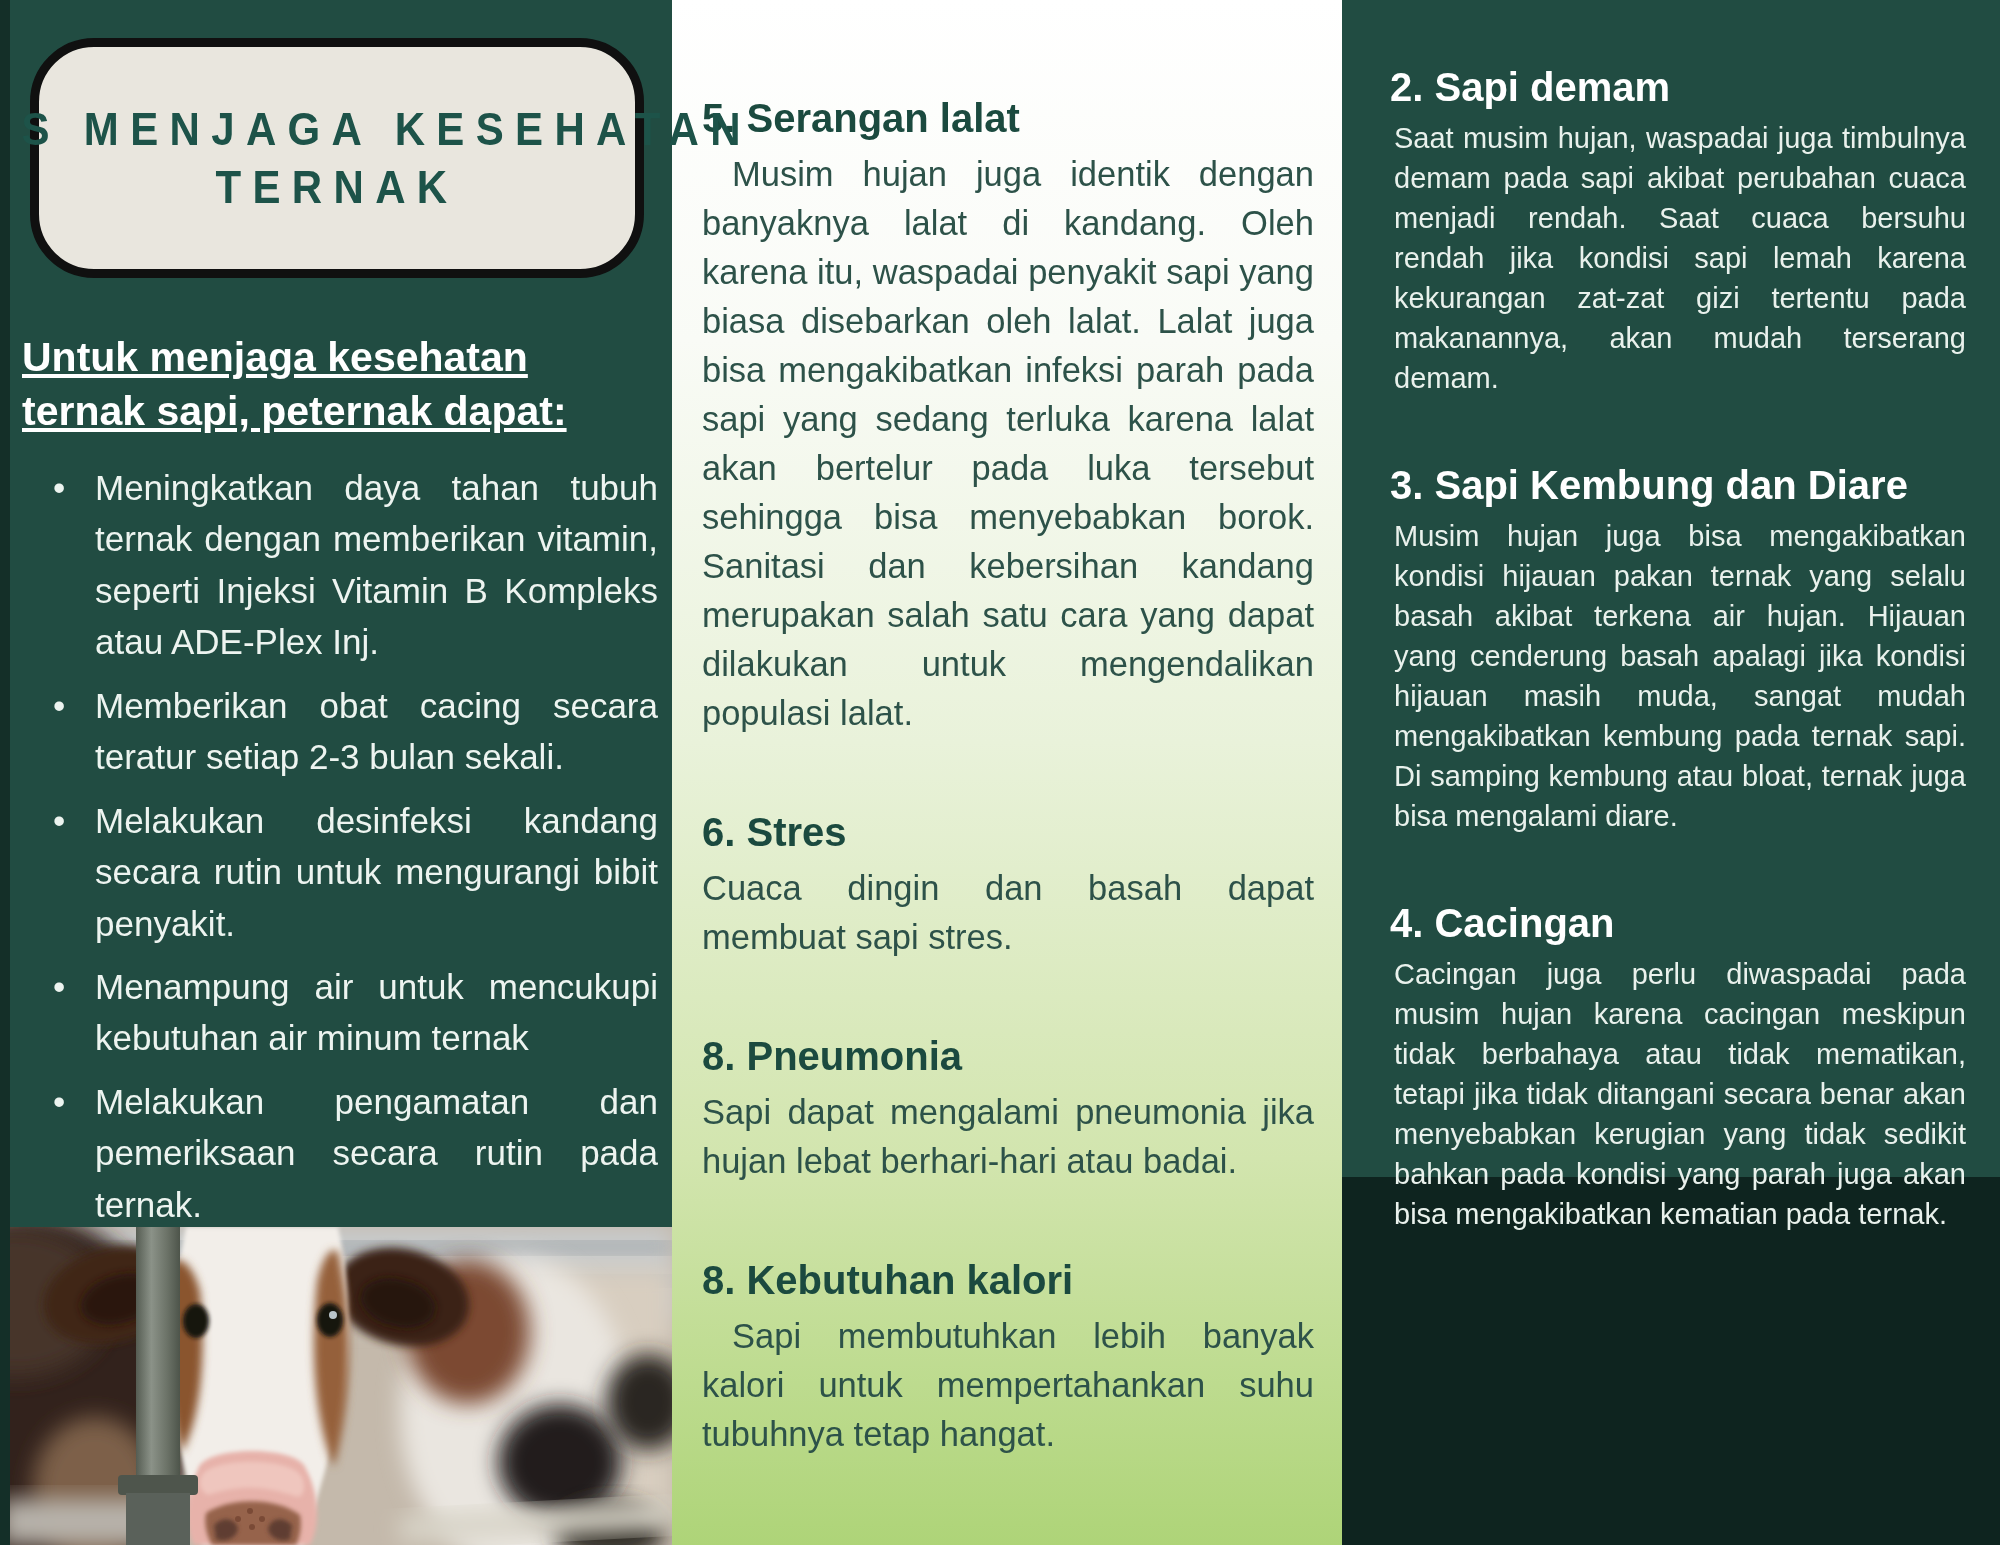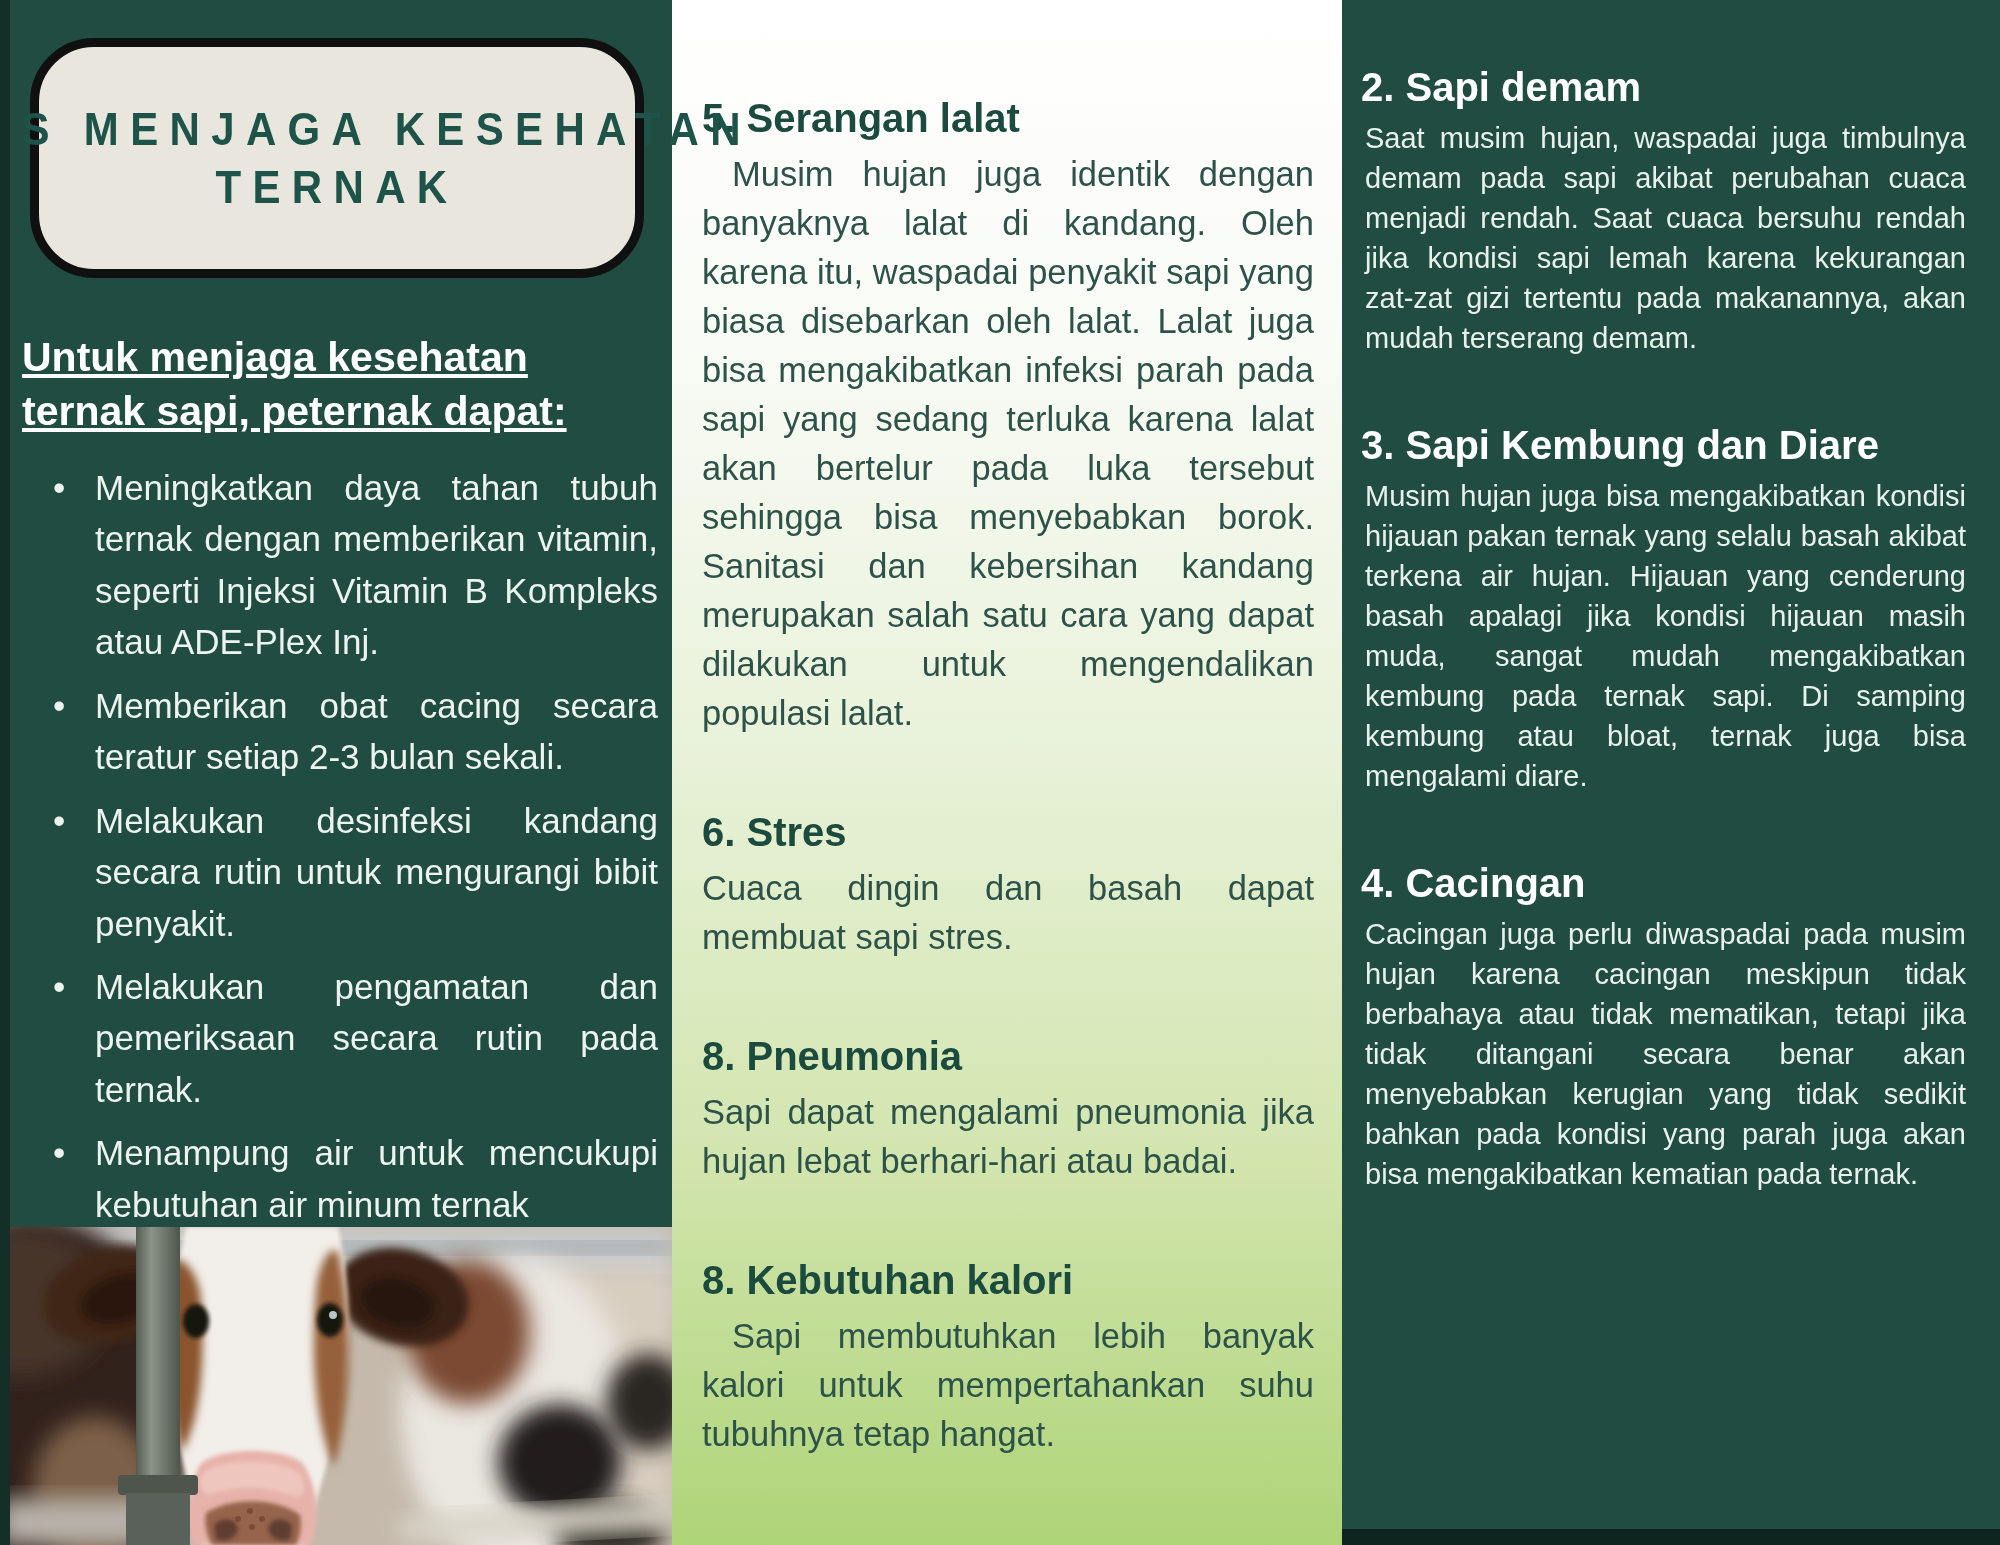--- a/index.html
+++ b/index.html
@@ -73,24 +73,24 @@
   }
   .col-mid p{
     margin:0;
     color:#2d5249;font-size:34.5px;line-height:1.42;
     text-align:justify;
   }
   .col-mid section{margin-bottom:70px;}
   .col-mid p.indent{text-indent:30px;}
   
   .col-right{
-    width:658px;height:1529px;flex:0 0 658px;
+    width:658px;height:1177px;flex:0 0 658px;
     background:#214c42;
     box-sizing:border-box;
-    padding:62px 30px 0 19px;
+    padding:62px 30px 0 48px;
   }
   .col-right h3{
     margin:0 0 6px 0;
     color:#ffffff;font-size:40px;font-weight:700;line-height:1.25;
   }
   .col-right p{
     margin:4px;
     color:#e9f1ec;font-size:29px;line-height:1.38;
     text-align:justify;
   }
@@ -108,22 +108,22 @@
       <div class="title-line">TIPS MENJAGA KESEHATAN</div>
       <div class="title-line">TERNAK</div>
     </div>
 
     <p class="intro">Untuk menjaga kesehatan ternak sapi, peternak dapat:</p>
 
     <ul class="bullets">
       <li><span>Meningkatkan daya tahan tubuh ternak dengan memberikan vitamin, seperti Injeksi Vitamin B Kompleks atau ADE-Plex Inj.</span></li>
       <li><span>Memberikan obat cacing secara teratur setiap 2-3 bulan sekali.</span></li>
       <li><span>Melakukan desinfeksi kandang secara rutin untuk mengurangi bibit penyakit.</span></li>
+      <li><span>Menampung air untuk mencukupi kebutuhan air minum ternak</span></li>
       <li><span>Melakukan pengamatan dan pemeriksaan secara rutin pada ternak.</span></li>
-      <li><span>Menampung air untuk mencukupi kebutuhan air minum ternak</span></li>
     </ul>
 
     <div class="photo">
       <svg width="672" height="318" viewBox="0 0 672 318" xmlns="http://www.w3.org/2000/svg">
         <defs>
           <filter id="b10" x="-30%" y="-30%" width="160%" height="160%">
               <feGaussianBlur stdDeviation="11"></feGaussianBlur>
             </filter>
           <filter id="b4" x="-30%" y="-30%" width="160%" height="160%">
               <feGaussianBlur stdDeviation="4"></feGaussianBlur>

